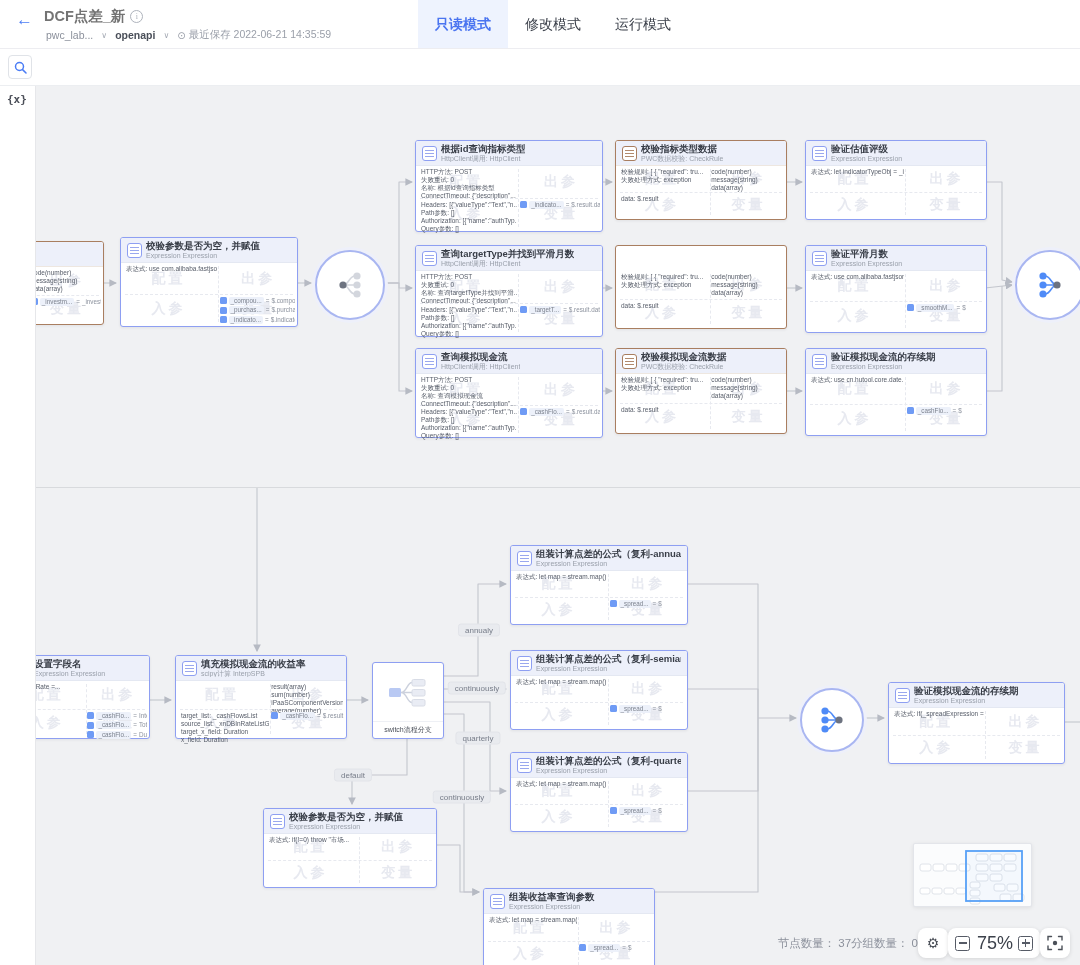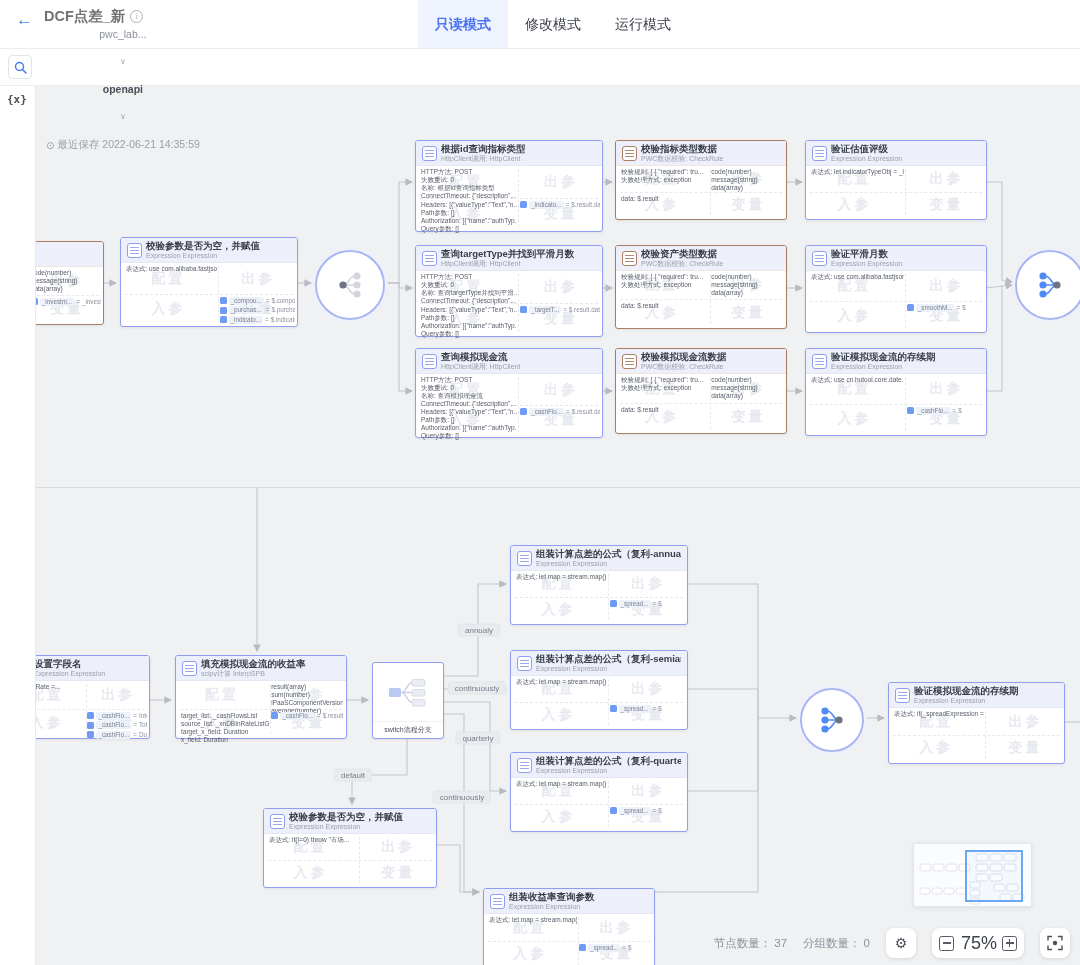--- a/index.html
+++ b/index.html
@@ -61,37 +61,37 @@
       border-right:1px solid #e6e7ea;z-index:30;}
   #var-toggle{margin:8px 0 0 7px;font-family:"DejaVu Sans Mono",monospace;font-size:11px;font-weight:700;color:#4a4e57;cursor:pointer;}
 
   
   header{position:absolute;left:0;top:0;right:0;height:48px;background:#fff;border-bottom:1px solid #ededf1;z-index:40;}
   #back-btn{position:absolute;left:16px;top:11px;font-size:17px;color:#4a7cf5;line-height:1;cursor:pointer;}
   #title-row{position:absolute;left:44px;top:7px;display:flex;align-items:center;gap:5px;}
   #page-title{font-size:14.5px;font-weight:700;color:#737373;}
   #info-ic{width:11px;height:11px;border:1px solid #aeb3bc;border-radius:50%;color:#aeb3bc;font-size:8px;
       display:flex;align-items:center;justify-content:center;font-family:"Liberation Serif",serif;}
-  #crumb-row{position:absolute;left:46px;top:28px;display:flex;align-items:center;gap:17px;
-      font-size:10.5px;color:#8b909b;white-space:nowrap;flex-direction:column;}
+  #crumb-row{position:absolute;left:46px;top:28px;display:flex;align-items:center;gap:8px;
+      font-size:10.5px;color:#8b909b;white-space:nowrap;}
   .chev{font-size:8px;color:#a5aab4;}
   #crumb-service{color:#4a4f59;font-weight:600;}
   #saved{display:flex;align-items:center;gap:3px;color:#9a9fa9;}
   #clock-ic{font-size:10px;color:#9a9fa9;}
   #tabs{position:absolute;left:418px;top:0;height:48px;display:flex;z-index:41;}
   .tab{padding:0 17px;line-height:48px;font-size:14px;color:#3c414b;cursor:pointer;}
   .tab.active{color:#4a74f0;background:#eef3fe;font-weight:600;}
 
   
   #toolbar{position:absolute;left:0;top:48px;right:0;height:37px;background:#fff;border-bottom:1px solid #eceef1;z-index:35;}
   #search-btn{position:absolute;left:8px;top:7px;width:24px;height:24px;background:#fff;border:1px solid #e0e3e8;
       border-radius:4px;display:flex;align-items:center;justify-content:center;cursor:pointer;padding:0;}
 
   
-  #statusbar{position:absolute;top:928px;right:10px;display:flex;align-items:center;gap:16px;z-index:50;}
+  #statusbar{position:absolute;top:928px;right:10px;display:flex;align-items:center;z-index:50;}
   .count{font-size:11.5px;color:#8b909b;white-space:nowrap;}
   .count b{font-weight:400;color:#8b909b;margin-left:3px;}
   .sq-btn{width:30px;height:30px;background:#fff;border:none;border-radius:8px;box-shadow:0 1px 4px rgba(0,0,0,.12);
       display:flex;align-items:center;justify-content:center;cursor:pointer;padding:0;}
   #gear-btn{font-size:14px;color:#4b5058;}
   #zoom-pill{height:30px;background:#fff;border-radius:8px;box-shadow:0 1px 4px rgba(0,0,0,.12);
       display:flex;align-items:center;padding:0 7px;gap:7px;}
   .zoom-ic{width:13px;height:13px;border:1.3px solid #565b66;border-radius:2.5px;position:relative;cursor:pointer;flex:none;}
   .zoom-ic::before{content:"";position:absolute;left:2.5px;right:2.5px;top:50%;height:1.4px;margin-top:-0.7px;background:#565b66;}
   .zoom-ic.plus::after{content:"";position:absolute;top:2.5px;bottom:2.5px;left:50%;width:1.4px;margin-left:-0.7px;background:#565b66;}
@@ -349,27 +349,20 @@
             <div>code(number)</div>
             <div>message(string)</div>
             <div>data(array)</div>
           </div>
           <div class="q qbl">
             <div>data: $.result</div>
           </div>
         </div>
       </div>
       <div class="node card brown" style="left: 615px; top: 245px; width: 170px; height: 82px;">
-        <div class="n-head">
-          <span class="n-icon"></span>
-          <div class="n-titles">
-            <div class="n-title">校验资产类型数据</div>
-            <div class="n-sub">PWC数据校验: CheckRule</div>
-          </div>
-        </div>
         <div class="n-body">
           <span class="wm wm-tl">配置</span>
           <span class="wm wm-tr">出参</span>
           <span class="wm wm-bl">入参</span>
           <span class="wm wm-br">变量</span>
           <div class="q qtl">
             <div>校验规则: [ {  "required": tru...</div>
             <div>失败处理方式: exception</div>
           </div>
           <div class="q qtr">

